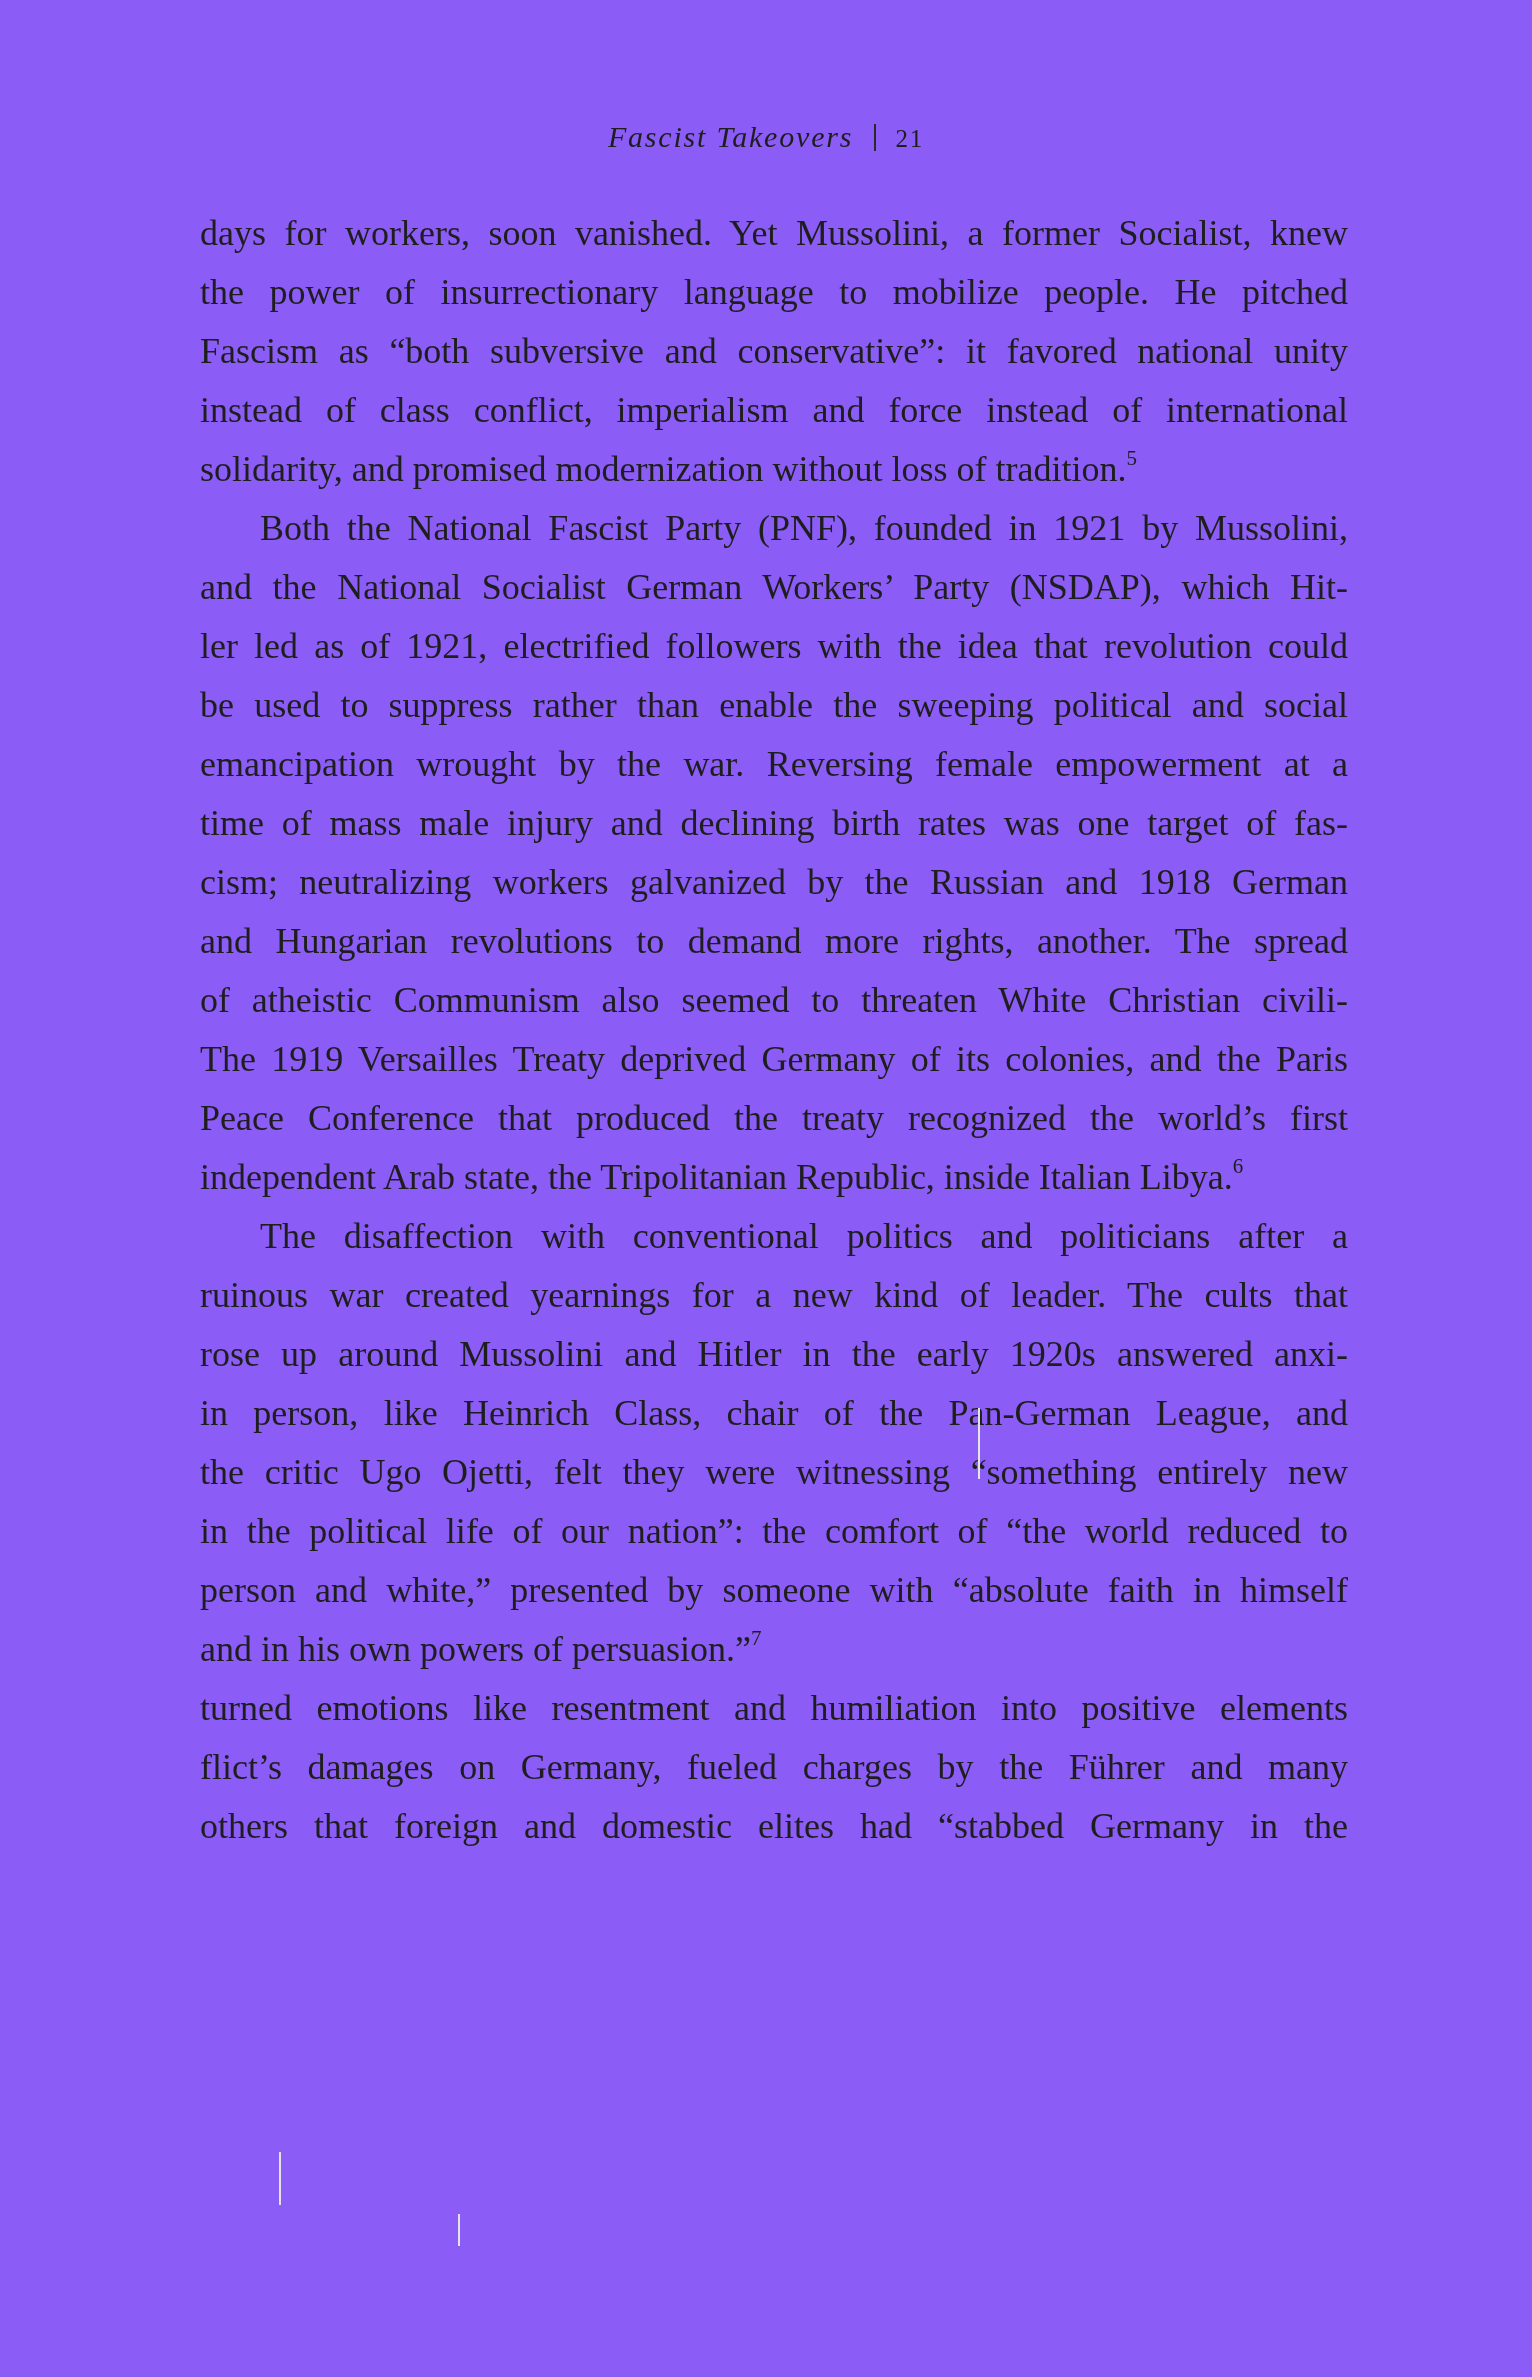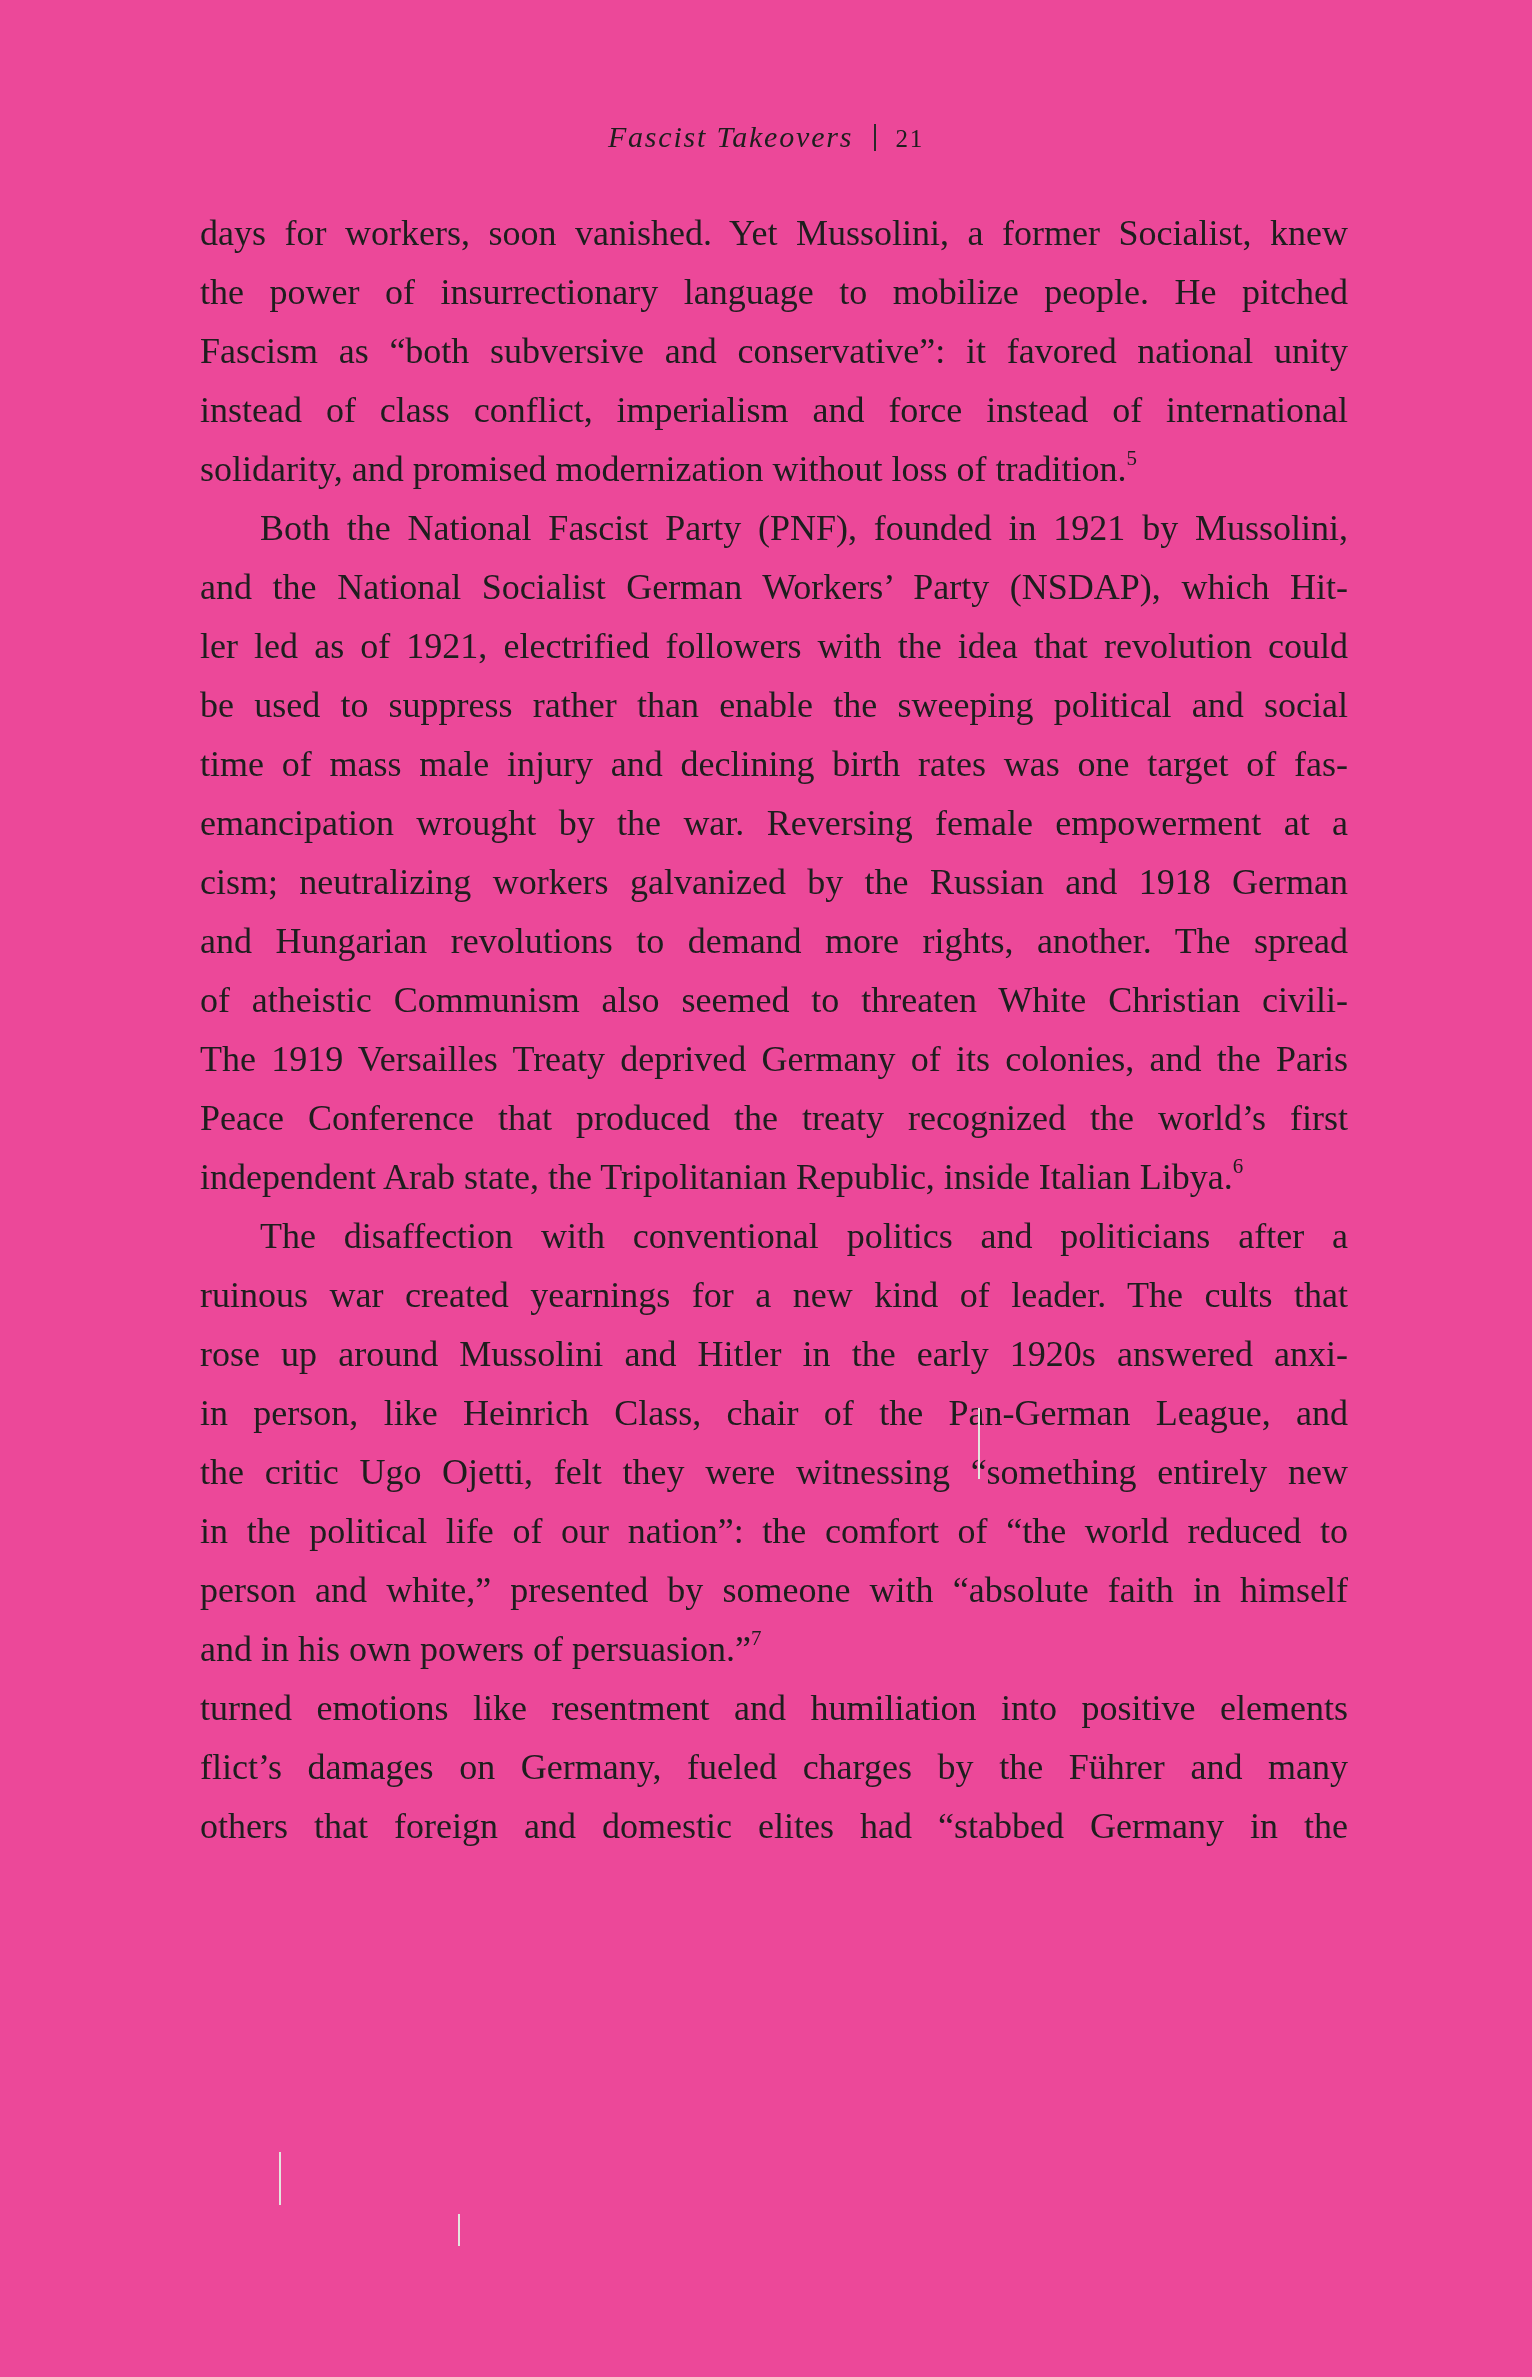--- a/index.html
+++ b/index.html
@@ -12,21 +12,21 @@
     background: #fdfdfa;
     position: relative;
     overflow: hidden;
     color: #1e1e1e;
   }
   .page {
     position: absolute;
     left: 0; top: 0;
     width: 1532px;
     height: 2377px;
-    background: #ec4899;
+    background: #8b5cf6;
   }
   .running-head {
     position: absolute;
     top: 120px;
     left: 0;
     width: 1532px;
     text-align: center;
     font-family: "Liberation Serif", "DejaVu Serif", serif;
     font-size: 30px;
     letter-spacing: 0.9px;
@@ -97,22 +97,22 @@
       <span class="line">Fascism as “both subversive and conservative”: it favored national unity</span>
       <span class="line">instead of class conflict, imperialism and force instead of international</span>
       <span class="line last"><span>solidarity, and promised modernization without loss of tradition.</span><sup class="note">5</sup></span>
     </div>
 
     <div>
       <span class="line indent">Both the National Fascist Party (PNF), founded in 1921 by Mussolini,</span>
       <span class="line">and the National Socialist German Workers’ Party (NSDAP), which Hit-</span>
       <span class="line">ler led as of 1921, electrified followers with the idea that revolution could</span>
       <span class="line">be used to suppress rather than enable the sweeping political and social</span>
+      <span class="line">emancipation wrought by the war. Reversing female empowerment at a</span>
       <span class="line">time of mass male injury and declining birth rates was one target of fas-</span>
-      <span class="line">emancipation wrought by the war. Reversing female empowerment at a</span>
       <span class="line">cism; neutralizing workers galvanized by the Russian and 1918 German</span>
       <span class="line">and Hungarian revolutions to demand more rights, another. The spread</span>
       <span class="line">of atheistic Communism also seemed to threaten White Christian civili-</span>
       <span class="line">The 1919 Versailles Treaty deprived Germany of its colonies, and the Paris</span>
       <span class="line">Peace Conference that produced the treaty recognized the world’s first</span>
       <span class="line last"><span>independent Arab state, the Tripolitanian Republic, inside Italian Libya.</span><sup class="note">6</sup></span>
     </div>
 
     <div>
       <span class="line indent">The disaffection with conventional politics and politicians after a</span>

